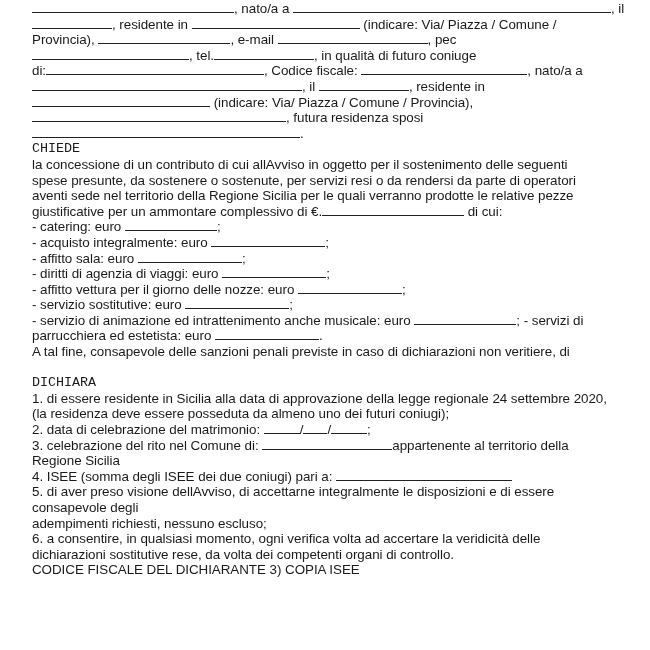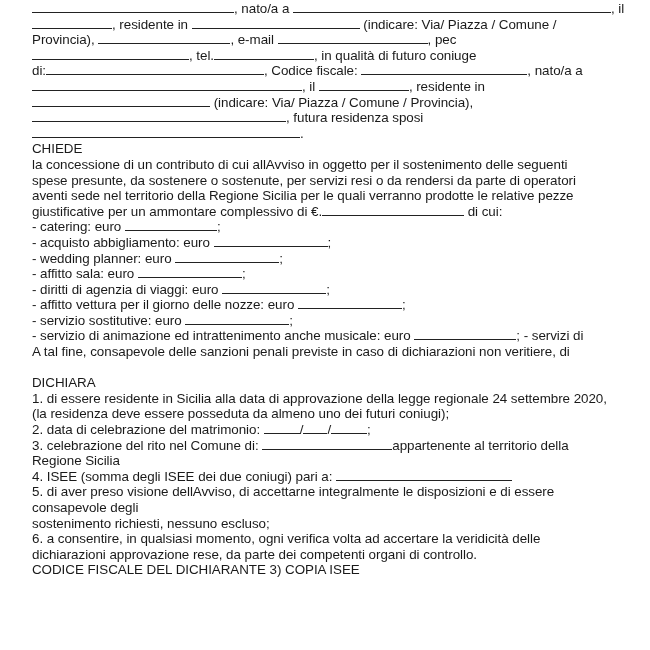--- a/index.html
+++ b/index.html
@@ -5,21 +5,21 @@
   html, body { margin: 0; padding: 0; background: #ffffff; }
   body {
     width: 650px; height: 650px; overflow: hidden; position: relative;
     font-family: "Liberation Sans", sans-serif;
     font-size: 13.4px; color: #1a1a1a;
   }
   .page { position: absolute; left: 32px; top: 1px; width: 600px; }
   .ln { height: 15.6px; line-height: 15.6px; white-space: nowrap; letter-spacing: -0.05px; }
   .blank-ln { height: 15.6px; }
   .u { display: inline-block; border-bottom: 1px solid #222; height: 11px; vertical-align: baseline; }
-  .head { text-transform: none; }
+  .head { text-transform: none; font-family: Liberation Mono, monospace; }
 </style>
 </head>
 <body>
 
 <div class="page">
 
   <div class="ln">
     <span class="u" style="width:202px"></span><span>, nato/a a </span><span class="u" style="width:318px"></span><span>, il</span>
   </div>
   <div class="ln">
@@ -49,45 +49,45 @@
 
   <div class="ln head">CHIEDE</div>
   <div class="ln">la concessione di un contributo di cui allAvviso in oggetto per il sostenimento delle seguenti</div>
   <div class="ln">spese presunte, da sostenere o sostenute, per servizi resi o da rendersi da parte di operatori</div>
   <div class="ln">aventi sede nel territorio della Regione Sicilia per le quali verranno prodotte le relative pezze</div>
   <div class="ln">
     <span>giustificative per un ammontare complessivo di €.</span><span class="u" style="width:142px"></span><span> di cui:</span>
   </div>
 
   <div class="ln"><span>- catering: euro </span><span class="u" style="width:92px"></span><span>;</span></div>
-  <div class="ln"><span>- acquisto abbigliamento: euro </span><span class="u" style="width:114px"></span><span>;</span></div>
-  <div class="ln"><span>- wedding planner: euro </span><span class="u" style="width:104px"></span><span>;</span></div>
+  <div class="ln"><span>- acquisto integralmente: euro </span><span class="u" style="width:114px"></span><span>;</span></div>
   <div class="ln"><span>- affitto sala: euro </span><span class="u" style="width:104px"></span><span>;</span></div>
   <div class="ln"><span>- diritti di agenzia di viaggi: euro </span><span class="u" style="width:104px"></span><span>;</span></div>
   <div class="ln"><span>- affitto vettura per il giorno delle nozze: euro </span><span class="u" style="width:104px"></span><span>;</span></div>
   <div class="ln"><span>- servizio sostitutive: euro </span><span class="u" style="width:104px"></span><span>;</span></div>
   <div class="ln"><span>- servizio di animazione ed intrattenimento anche musicale: euro </span><span class="u" style="width:102px"></span><span>; - servizi di</span></div>
+  <div class="ln"><span>parrucchiera ed estetista: euro </span><span class="u" style="width:104px"></span><span>.</span></div>
 
   <div class="ln">A tal fine, consapevole delle sanzioni penali previste in caso di dichiarazioni non veritiere, di</div>
   <div class="blank-ln"></div>
 
   <div class="ln head">DICHIARA</div>
   <div class="ln">1. di essere residente in Sicilia alla data di approvazione della legge regionale 24 settembre 2020,</div>
   <div class="ln">(la residenza deve essere posseduta da almeno uno dei futuri coniugi);</div>
   <div class="ln">
     <span>2. data di celebrazione del matrimonio: </span><span class="u" style="width:36px"></span><span>/</span><span class="u" style="width:24px"></span><span>/</span><span class="u" style="width:36px"></span><span>;</span>
   </div>
   <div class="ln">
     <span>3. celebrazione del rito nel Comune di: </span><span class="u" style="width:130px"></span><span>appartenente al territorio della</span>
   </div>
   <div class="ln">Regione Sicilia</div>
   <div class="ln">
     <span>4. ISEE (somma degli ISEE dei due coniugi) pari a: </span><span class="u" style="width:176px"></span>
   </div>
   <div class="ln">5. di aver preso visione dellAvviso, di accettarne integralmente le disposizioni e di essere</div>
   <div class="ln">consapevole degli</div>
-  <div class="ln">sostenimento richiesti, nessuno escluso;</div>
+  <div class="ln">adempimenti richiesti, nessuno escluso;</div>
   <div class="ln">6. a consentire, in qualsiasi momento, ogni verifica volta ad accertare la veridicità delle</div>
-  <div class="ln">dichiarazioni approvazione rese, da parte dei competenti organi di controllo.</div>
+  <div class="ln">dichiarazioni sostitutive rese, da volta dei competenti organi di controllo.</div>
 
   <div class="ln">CODICE FISCALE DEL DICHIARANTE 3) COPIA ISEE</div>
 
 </div>
 
 </body></html>

